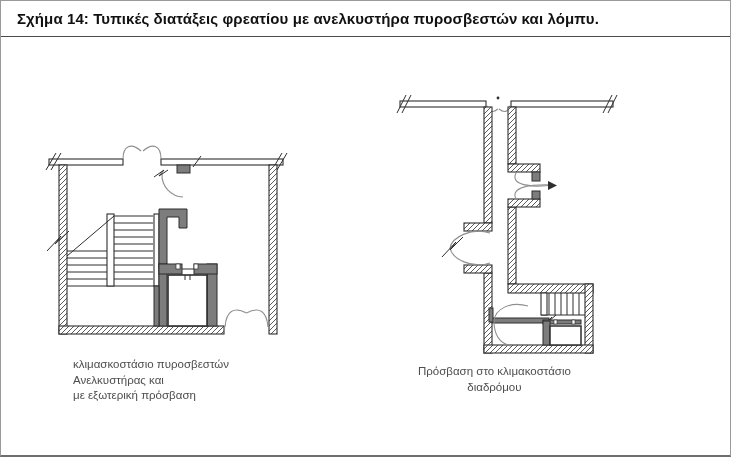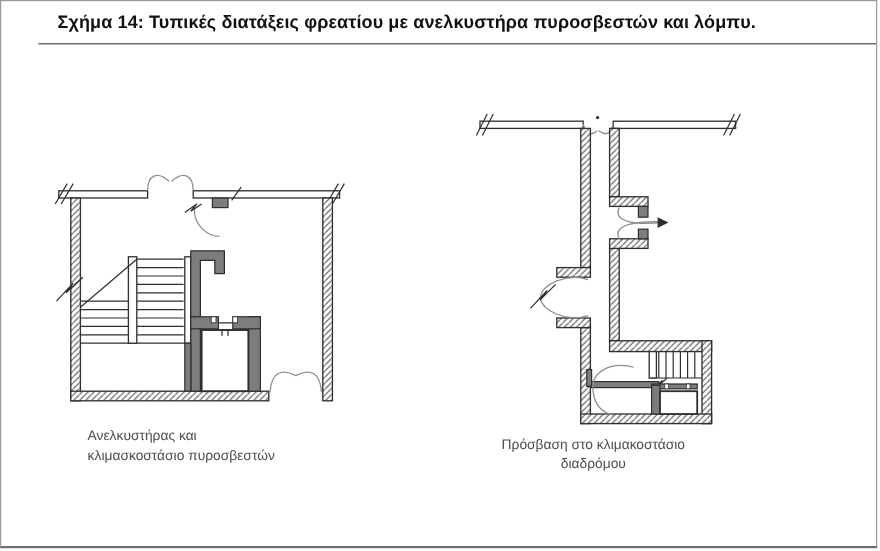--- a/index.html
+++ b/index.html
@@ -10,21 +10,21 @@
     border:1px solid #9a9a9a;
     border-bottom:2px solid #6e6e6e;
     font-family:"Liberation Sans", sans-serif;
     overflow:hidden;
     box-sizing:border-box;
   }
   .title-bar{
     position:absolute;left:0;top:0;right:0;height:36px;
     border-bottom:1px solid #4a4a4a;
     display:flex;align-items:center;
-    padding-left:16px;box-sizing:border-box;margin-left:31px;
+    padding-left:16px;box-sizing:border-box;
   }
   .title-bar .title{
     font-size:15px;font-weight:bold;color:#111;
     letter-spacing:0.1px;
   }
   .diagram{position:absolute;}
   .diagram.left{left:40px;top:138px;width:250px;height:207px;}
   .diagram.right{left:393px;top:88px;width:228px;height:272px;}
   .caption{
     position:absolute;
@@ -194,21 +194,22 @@
       <rect class="gray" x="149" y="232" width="7" height="24"></rect>
       <rect x="160" y="231" width="3" height="4" fill="#fff" stroke="#2e2e2e" stroke-width="0.6"></rect>
       <rect x="178" y="231" width="3" height="4" fill="#fff" stroke="#2e2e2e" stroke-width="0.6"></rect>
     </g>
     <g>
       <rect x="156" y="237" width="31" height="19" fill="#fff" stroke="#2e2e2e" stroke-width="1.5"></rect>
     </g>
   </svg>
 
   <div class="caption left">
+    <span>κλιμασκοστάσιο πυροσβεστών</span>
     <span>Ανελκυστήρας και</span>
-    <span>κλιμασκοστάσιο πυροσβεστών</span>
+    <span>με εξωτερική πρόσβαση</span>
   </div>
   <div class="caption right">
     <span>Πρόσβαση στο κλιμακοστάσιο</span>
     <span>διαδρόμου</span>
   </div>
 
 </div>
 
 </body></html>

